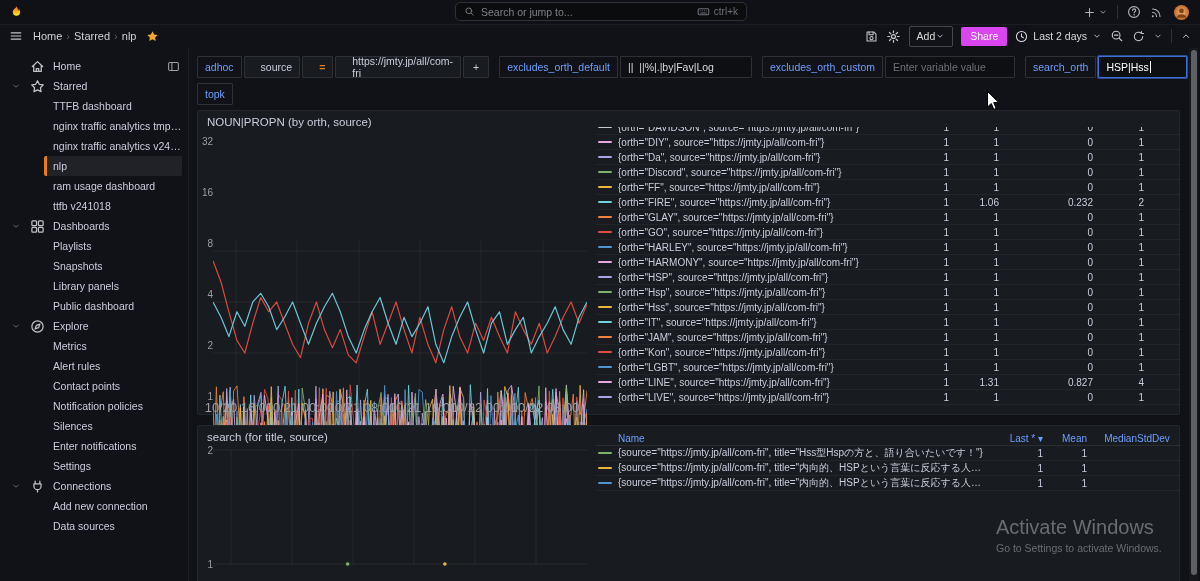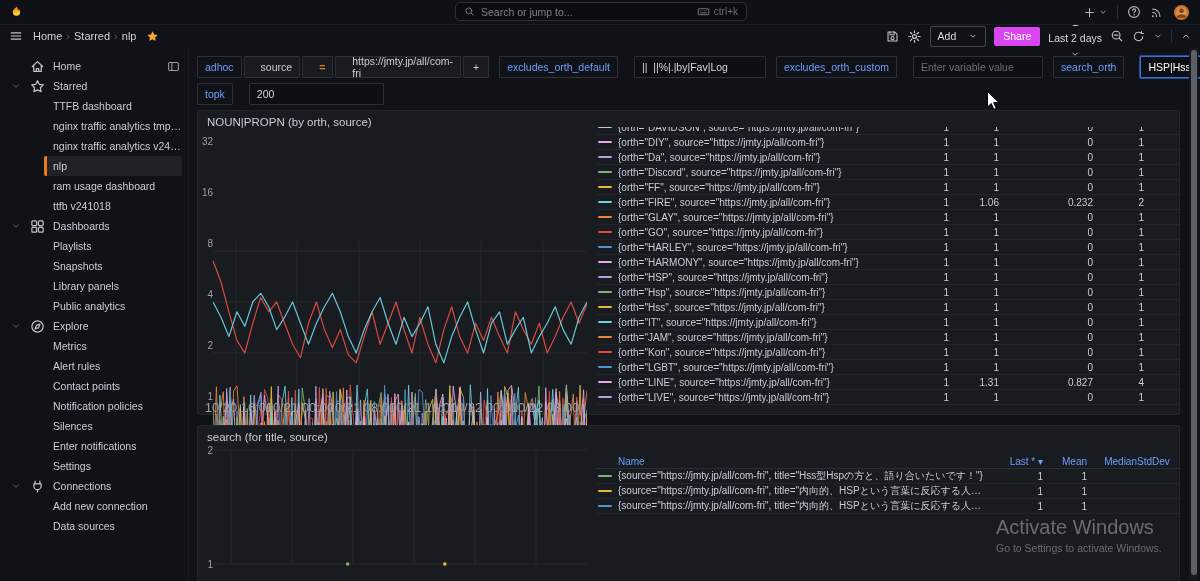--- a/index.html
+++ b/index.html
@@ -25,24 +25,24 @@
   .crumbbar{position:absolute;left:0;top:24px;width:1200px;height:24px;background:#111217;
     display:flex;align-items:center;z-index:25;}
   .hamburger{margin:0 10px 0 9px;color:#c3c4c9;cursor:pointer;}
   .crumbs{display:flex;align-items:center;font-size:11px;color:#d0d1d4;gap:4px;}
   .crumb{cursor:pointer;}
   .crumb-sep{color:#5a5d64;font-size:11px;}
   .fav-star{margin-left:6px;cursor:pointer;}
   .toolbar{margin-left:auto;display:flex;align-items:center;gap:8px;padding-right:8px;color:#c3c4c9;}
   .tbtn{cursor:pointer;color:#c3c4c9;display:flex;align-items:center;gap:3px;}
   .btn-add{border:1px solid #44474e;border-radius:2px;height:19px;display:flex;align-items:center;
-    padding:0 7px;font-size:10.5px;color:#d8d9da;gap:12px;cursor:pointer;background:transparent;}
+    padding:0 7px;font-size:10.5px;color:#d8d9da;gap:0;cursor:pointer;background:transparent;}
   .btn-share{background:#d946ef;border-radius:2px;height:19px;display:flex;align-items:center;
     padding:0 9px;font-size:10.5px;color:#fff;cursor:pointer;}
-  .timepick{display:flex;align-items:center;gap:5px;font-size:10.5px;color:#d8d9da;cursor:pointer;flex-direction:column;}
+  .timepick{display:flex;align-items:center;gap:5px;font-size:10.5px;color:#d8d9da;cursor:pointer;}
 
   
   .sidebar{position:absolute;left:0;top:48px;width:189px;height:533px;background:#111217;
     border-right:1px solid #1b1d22;padding-top:8px;box-sizing:border-box;z-index:20;}
   .srow{height:20px;display:flex;align-items:center;font-size:10.5px;color:#ccccdc;cursor:pointer;box-sizing:border-box;}
   .srow.top{padding-left:9px;}
   .srow .chev{width:13px;color:#7b7e85;flex:0 0 13px;}
   .srow .sicon{width:15px;margin:0 8px 0 8px;color:#c3c4c9;flex:0 0 15px;}
   .srow .slabel{white-space:nowrap;overflow:hidden;text-overflow:ellipsis;flex:1;}
   .srow.top .slabel{font-weight:500;}
@@ -53,21 +53,21 @@
 
   
   .filters{position:absolute;left:197px;top:56px;width:990px;z-index:5;}
   .frow{display:flex;align-items:center;margin-bottom:5px;}
   .chip{height:22px;display:flex;align-items:center;padding:0 7px;font-size:10.5px;
     border:1px solid #2e3036;background:#181b1f;box-sizing:border-box;border-radius:1px;cursor:pointer;}
   .chip.lbl{color:#6E9FFF;background:#111217;font-weight:500;}
   .chip.seg{color:#ccccdc;margin-left:2px;padding-left:16px;}
   .chip.op{color:#EB7B18;font-weight:700;}
   .vinput{height:22px;border:1px solid #2e3036;background:#0e0f13;color:#d8d9da;font-size:10.5px;
-    padding:4px 7px;box-sizing:border-box;margin-left:16px;border-radius:1px;
+    padding:4px 7px;box-sizing:border-box;margin-left:2px;border-radius:1px;
     font-family:"Liberation Sans","DejaVu Sans",sans-serif;display:flex;align-items:center;}
   input.vinput{outline:none;}
   input.vinput::placeholder{color:#6d6f76;}
   .vinput.focus{border:1px solid #3D71D9;box-shadow:0 0 0 1px rgba(61,113,217,0.6);color:#fff;}
   .caret{display:inline-block;width:1px;height:12px;background:#fff;margin-left:1px;}
   .fgap{width:10px;flex:0 0 10px;}
 
   
   .panel{position:absolute;background:#181B1F;border:1px solid #23262b;border-radius:2px;box-sizing:border-box;}
   .ptitle{position:absolute;left:9px;top:5px;font-size:11.5px;font-weight:500;color:#ccccdc;cursor:pointer;}
@@ -333,21 +333,21 @@
       <div class="srow child">
         <span class="slabel">Playlists</span>
       </div>
       <div class="srow child">
         <span class="slabel">Snapshots</span>
       </div>
       <div class="srow child">
         <span class="slabel">Library panels</span>
       </div>
       <div class="srow child">
-        <span class="slabel">Public analytics</span>
+        <span class="slabel">Public dashboard</span>
       </div>
       <div class="srow top">
         <span class="i chev">
           <svg width="10" height="10" viewBox="0 0 16 16" fill="none" stroke="currentColor" stroke-width="1.3" stroke-linecap="round" stroke-linejoin="round">
             <path d="M4.5 6.5l3.5 3.5 3.5-3.5"></path>
           </svg>
         </span>
         <span class="i sicon">
           <svg width="15" height="15" viewBox="0 0 16 16" fill="none" stroke="currentColor" stroke-width="1.3" stroke-linecap="round" stroke-linejoin="round">
             <circle cx="8" cy="8" r="6"></circle>
@@ -413,21 +413,20 @@
       <input class="vinput" style="width: 130px;" placeholder="Enter variable value">
       <span class="fgap"></span>
       <span class="chip lbl">search_orth</span>
       <div class="vinput focus" style="width:141px">
         <span>HSP|Hss</span>
           <span class="caret"></span>
       </div>
     </div>
     <div class="frow">
       <span class="chip lbl">topk</span>
-      <input class="vinput" style="width: 135px;" value="200">
     </div>
   </div>
 
   <section class="panel" id="panel1" style="left:197px;top:110px;width:983px;height:305px;">
     <div class="ptitle">NOUN|PROPN (by orth, source)</div>
     <div id="p1yticks">
         <div class="ytick" style="left: -3px; top: 25px;">32</div>
         <div class="ytick" style="left: -3px; top: 76px;">16</div>
         <div class="ytick" style="left: -3px; top: 127px;">8</div>
         <div class="ytick" style="left: -3px; top: 178px;">4</div>
@@ -643,21 +642,21 @@
         <line x1="0" y1="118" x2="374" y2="118" stroke="rgba(204,204,220,0.08)" stroke-width="1"></line>
         <line x1="18" y1="4" x2="18" y2="118" stroke="rgba(204,204,220,0.08)" stroke-width="1"></line>
         <line x1="79" y1="4" x2="79" y2="118" stroke="rgba(204,204,220,0.08)" stroke-width="1"></line>
         <line x1="140" y1="4" x2="140" y2="118" stroke="rgba(204,204,220,0.08)" stroke-width="1"></line>
         <line x1="201" y1="4" x2="201" y2="118" stroke="rgba(204,204,220,0.08)" stroke-width="1"></line>
         <line x1="262" y1="4" x2="262" y2="118" stroke="rgba(204,204,220,0.08)" stroke-width="1"></line>
         <line x1="323" y1="4" x2="323" y2="118" stroke="rgba(204,204,220,0.08)" stroke-width="1"></line>
         <circle cx="134.64" cy="118" r="1.8" fill="#7EB26D"></circle>
         <circle cx="231.88" cy="118" r="1.8" fill="#EAB839"></circle>
       </svg>
-    <div class="legend" id="p2legend" style="left:398px;top:28px;width:585px;height:66px;">
+    <div class="legend" id="p2legend" style="left:398px;top:5px;width:585px;height:66px;">
         <div class="lhead">
           <span class="lname" style="padding-left: 22px;">Name</span>
           <span class="lv" style="width: 60px;">Last * ▾</span>
           <span class="lv" style="width: 44px;">Mean</span>
           <span class="lv" style="width: 50px;">Median</span>
           <span class="lv left" style="width: 44px;">StdDev</span>
         </div>
         <div class="lrow">
           <span class="swatch" style="background: rgb(126, 178, 109);"></span>
           <span class="lname">{source="https://jmty.jp/all/com-fri", title="Hss型Hspの方と、語り合いたいです！"}</span>

